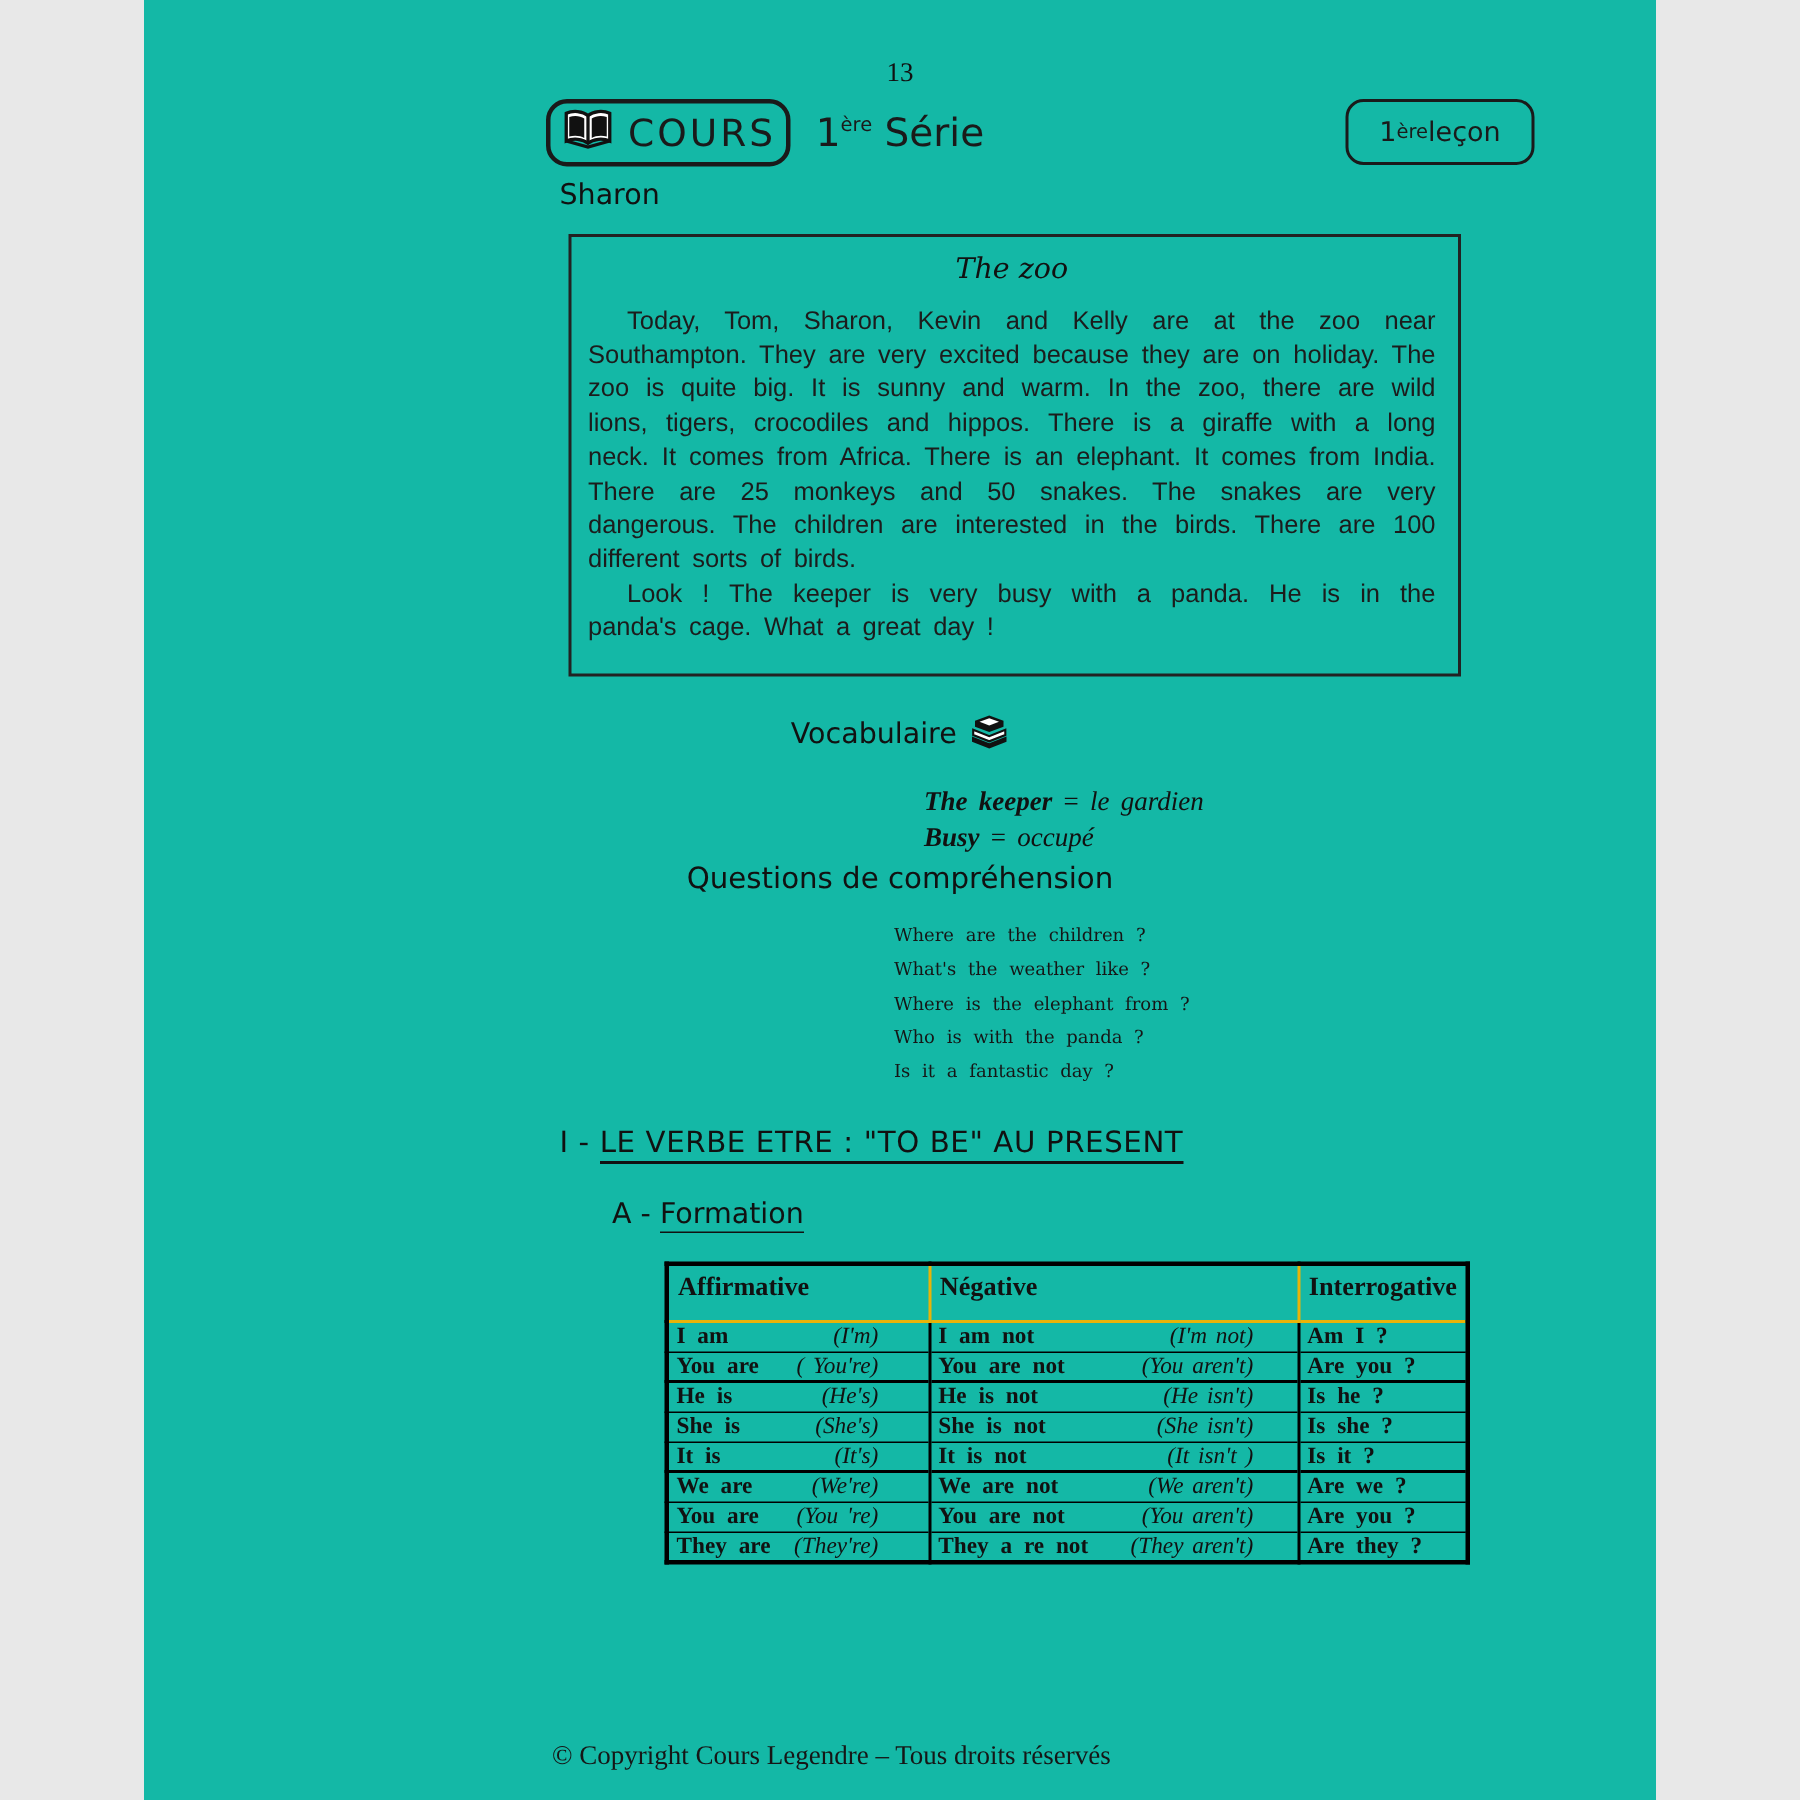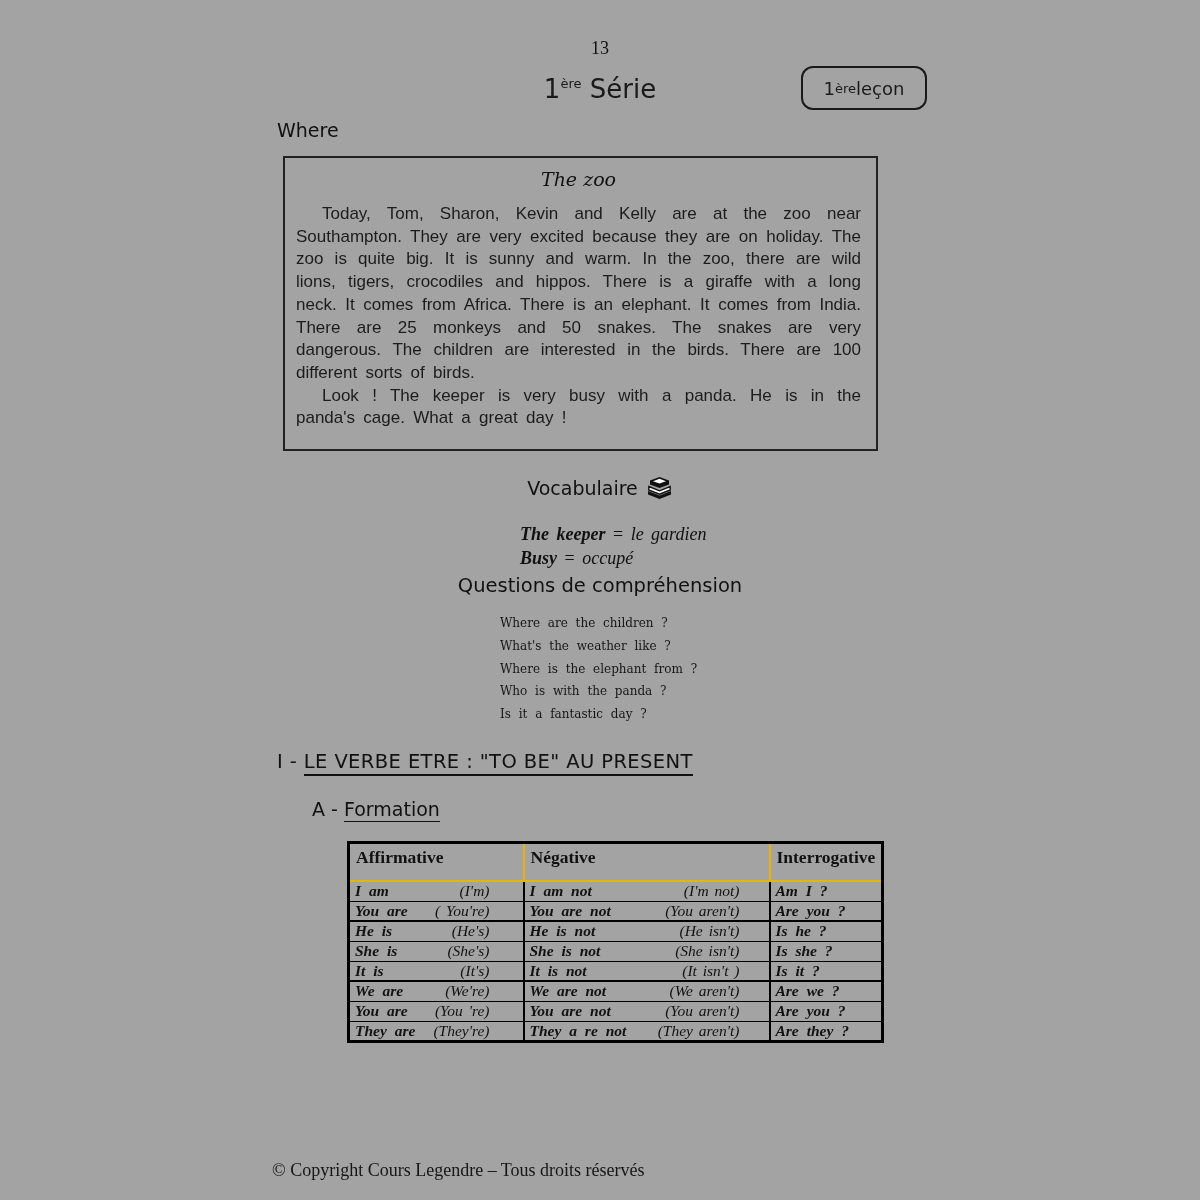--- a/index.html
+++ b/index.html
@@ -1,19 +1,19 @@
 <!DOCTYPE html>
 <html><head>
 <meta charset="utf-8">
 <style>
   * { margin:0; padding:0; box-sizing:border-box; }
   html,body { background:#e8e8e8; }
   .page {
-    position:relative; width:1200px; height:1200px;
-    background:#a3a3a3; color:#111; margin:0 auto; overflow:hidden;
+    position:relative; width:1008px; height:1200px;
+    background:#14b8a6; color:#111; margin:0 auto; overflow:hidden;
     font-family:"Liberation Sans", sans-serif;
   }
   .abs { position:absolute; }
 
   .page-number {
     left:0; top:38px; width:100%; text-align:center;
     font-family:"Liberation Serif", serif; font-size:18px;
   }
 
   
@@ -108,45 +108,57 @@
     font-size:17.5px; font-weight:bold; padding:3px 6px 12px 6px; height:36px;
   }
   .conjugation td {
     border:1px solid #000; border-left-width:2px; border-right-width:2px;
     font-size:15.5px; height:20px; padding:0 5px; vertical-align:middle;
   }
   .conjugation tr.group-start td { border-top-width:2px; }
   .cellwrap { display:flex; justify-content:space-between; align-items:baseline; }
   td.c1 .cellwrap { padding-right:28px; }
   td.c2 .cellwrap { padding-right:24px; }
-  .base  { font-weight:bold; font-style:italic; word-spacing:4px; white-space:pre; }
+  .base  { font-weight:bold; word-spacing:4px; white-space:pre; }
   .contr { font-style:italic; word-spacing:2px; white-space:pre; }
 
   .footer {
     left:272px; top:1160px;
     font-family:"Liberation Serif", serif; font-size:18px; color:#161616;
   }
 </style>
 </head>
 <body>
 
 <div class="page">
 
   <div class="abs page-number">13</div>
 
+  <div class="abs cours-badge">
+    <span>
+      <svg width="36" height="28" viewBox="0 0 36 28">
+        <path d="M18 5 C14.5 2 8 1.5 3.5 3.5 L3.5 22 C8 20 14.5 20.5 18 23.5 C21.5 20.5 28 20 32.5 22 L32.5 3.5 C28 1.5 21.5 2 18 5 Z" fill="#fff" stroke="#111" stroke-width="2.2"></path>
+        <line x1="18" y1="5" x2="18" y2="23.5" stroke="#111" stroke-width="2.2"></line>
+        <path d="M5.5 6 C9 4.8 13 5.2 15.5 7 L15.5 20 C13 18.4 9 18 5.5 19 Z" fill="#111"></path>
+        <path d="M30.5 6 C27 4.8 23 5.2 20.5 7 L20.5 20 C23 18.4 27 18 30.5 19 Z" fill="#111"></path>
+        <path d="M3.5 22 L18 26 L32.5 22" fill="none" stroke="#111" stroke-width="2.2"></path>
+      </svg>
+    </span>
+    <span class="cours-label">COURS</span>
+  </div>
 
   <div class="abs series-title"><span>1</span><sup>ère</sup><span> Série</span></div>
 
   <div class="abs lesson-badge">
       <span>1</span>
       <sup>ère</sup>
       <span> leçon</span>
     </div>
 
-  <div class="abs texte-label">Where</div>
+  <div class="abs texte-label">Sharon</div>
 
   <div class="abs text-box">
     <div class="zoo-title">The zoo</div>
     <p class="zoo-p">Today, Tom, Sharon, Kevin and Kelly are at the zoo near Southampton. They are very excited because they are on holiday. The zoo is quite big. It is sunny and warm. In the zoo, there are wild lions, tigers, crocodiles and hippos. There is a giraffe with a long neck. It comes from Africa. There is an elephant. It comes from India. There are 25 monkeys and 50 snakes. The snakes are very dangerous. The children are interested in the birds. There are 100 different sorts of birds.</p>
     <p class="zoo-p">Look ! The keeper is very busy with a panda. He is in the panda's cage. What a great day !</p>
   </div>
 
   <div class="abs vocab-heading">
     <span>Vocabulaire</span><span><svg width="27" height="25" viewBox="0 0 27 25">
       <path d="M2 15 L13.5 19.5 L25 15 L25 18.5 L13.5 23 L2 18.5 Z" fill="#111"></path>

